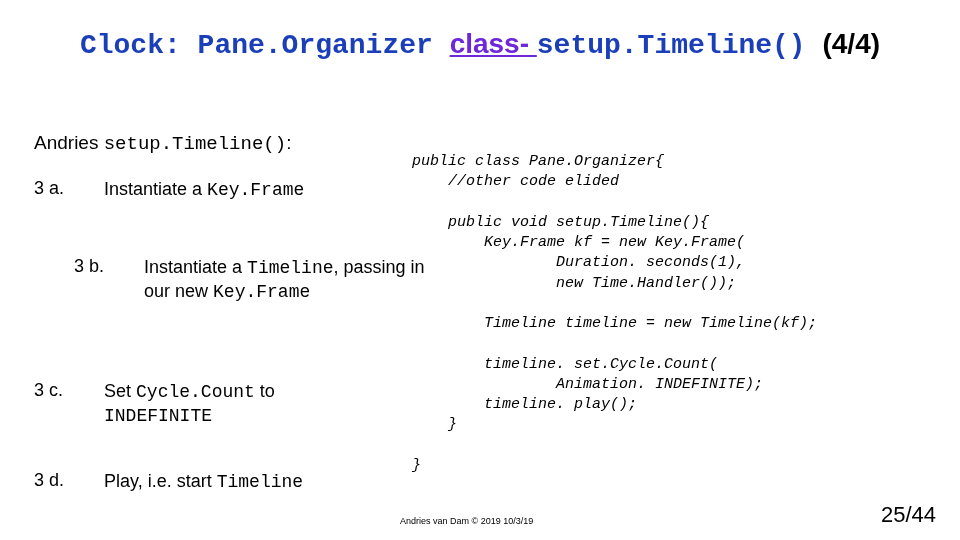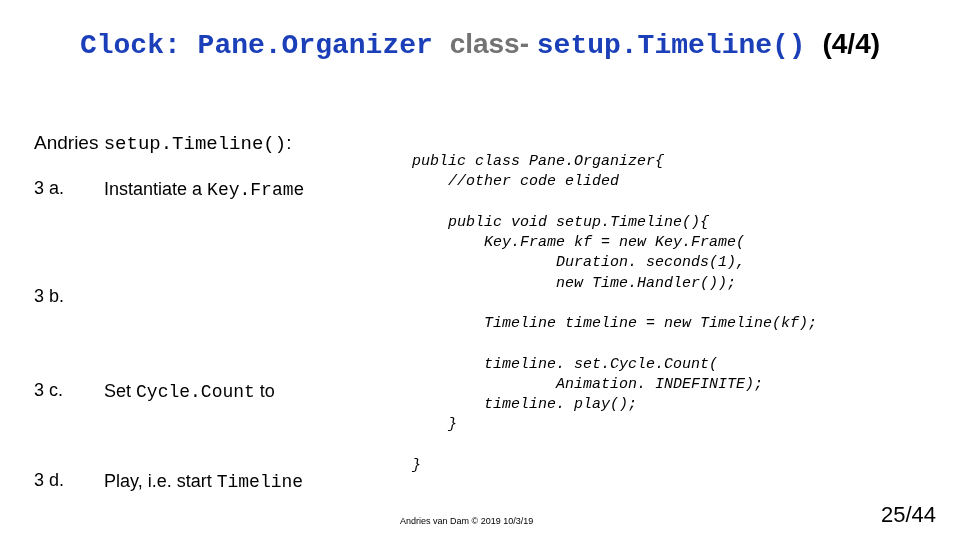--- a/index.html
+++ b/index.html
@@ -11,21 +11,21 @@
     position: relative;
     overflow: hidden;
   }
   .title {
     text-align: center;
     padding-top: 28px;
     font-size: 28px;
     font-weight: bold;
   }
   .title .t1 { color: #1a3fb8; font-family: "Courier New", monospace; font-weight: bold; margin-top: 20px; }
-  .title .t2 { color: #737373; }
+  .title .t2 { color: #6d28d9; text-decoration: underline; }
   .title .t3 { color: #1a3fb8; font-family: "Courier New", monospace; font-weight: bold; }
   .title .t4 { color: #000; font-weight: bold; }
 
   .subhead {
     position: absolute;
     top: 132px;
     left: 34px;
     font-size: 19px;
   }
   .subhead .label { font-weight: normal; }
@@ -38,21 +38,21 @@
     display: flex;
     align-items: flex-start;
     gap: 36px;
     max-width: 370px;
   }
   .step .num { min-width: 34px; }
   .step .body { line-height: 1.25; }
   .step .mono { font-family: "Courier New", monospace; }
 
   .s1 { top: 178px; }
-  .s2 { top: 286px; }
+  .s2 { top: 256px; margin-left: 40px; }
   .s3 { top: 380px; }
   .s4 { top: 470px; }
 
   .codeblock {
     position: absolute;
     left: 412px;
     top: 152px;
     font-family: "Courier New", monospace;
     font-size: 15px;
     line-height: 1.35;
@@ -87,26 +87,30 @@
 
 <div class="step s1">
   <div class="num">3 a.</div>
   <div class="body">
     <span>Instantiate a </span><span class="mono">Key.Frame</span>
   </div>
 </div>
 
 <div class="step s2">
   <div class="num">3 b.</div>
+  <div class="body">
+    <span>Instantiate a </span><span class="mono">Timeline</span><span>, passing in our new </span><span class="mono">Key.Frame</span>
+  </div>
 </div>
 
 <div class="step s3">
   <div class="num">3 c.</div>
   <div class="body">
     <span>Set </span><span class="mono">Cycle.Count</span><span> to</span><br>
+    <span class="mono">INDEFINITE</span>
   </div>
 </div>
 
 <div class="step s4">
   <div class="num">3 d.</div>
   <div class="body">
     <span>Play, i.e. start </span><span class="mono">Timeline</span>
   </div>
 </div>
 

